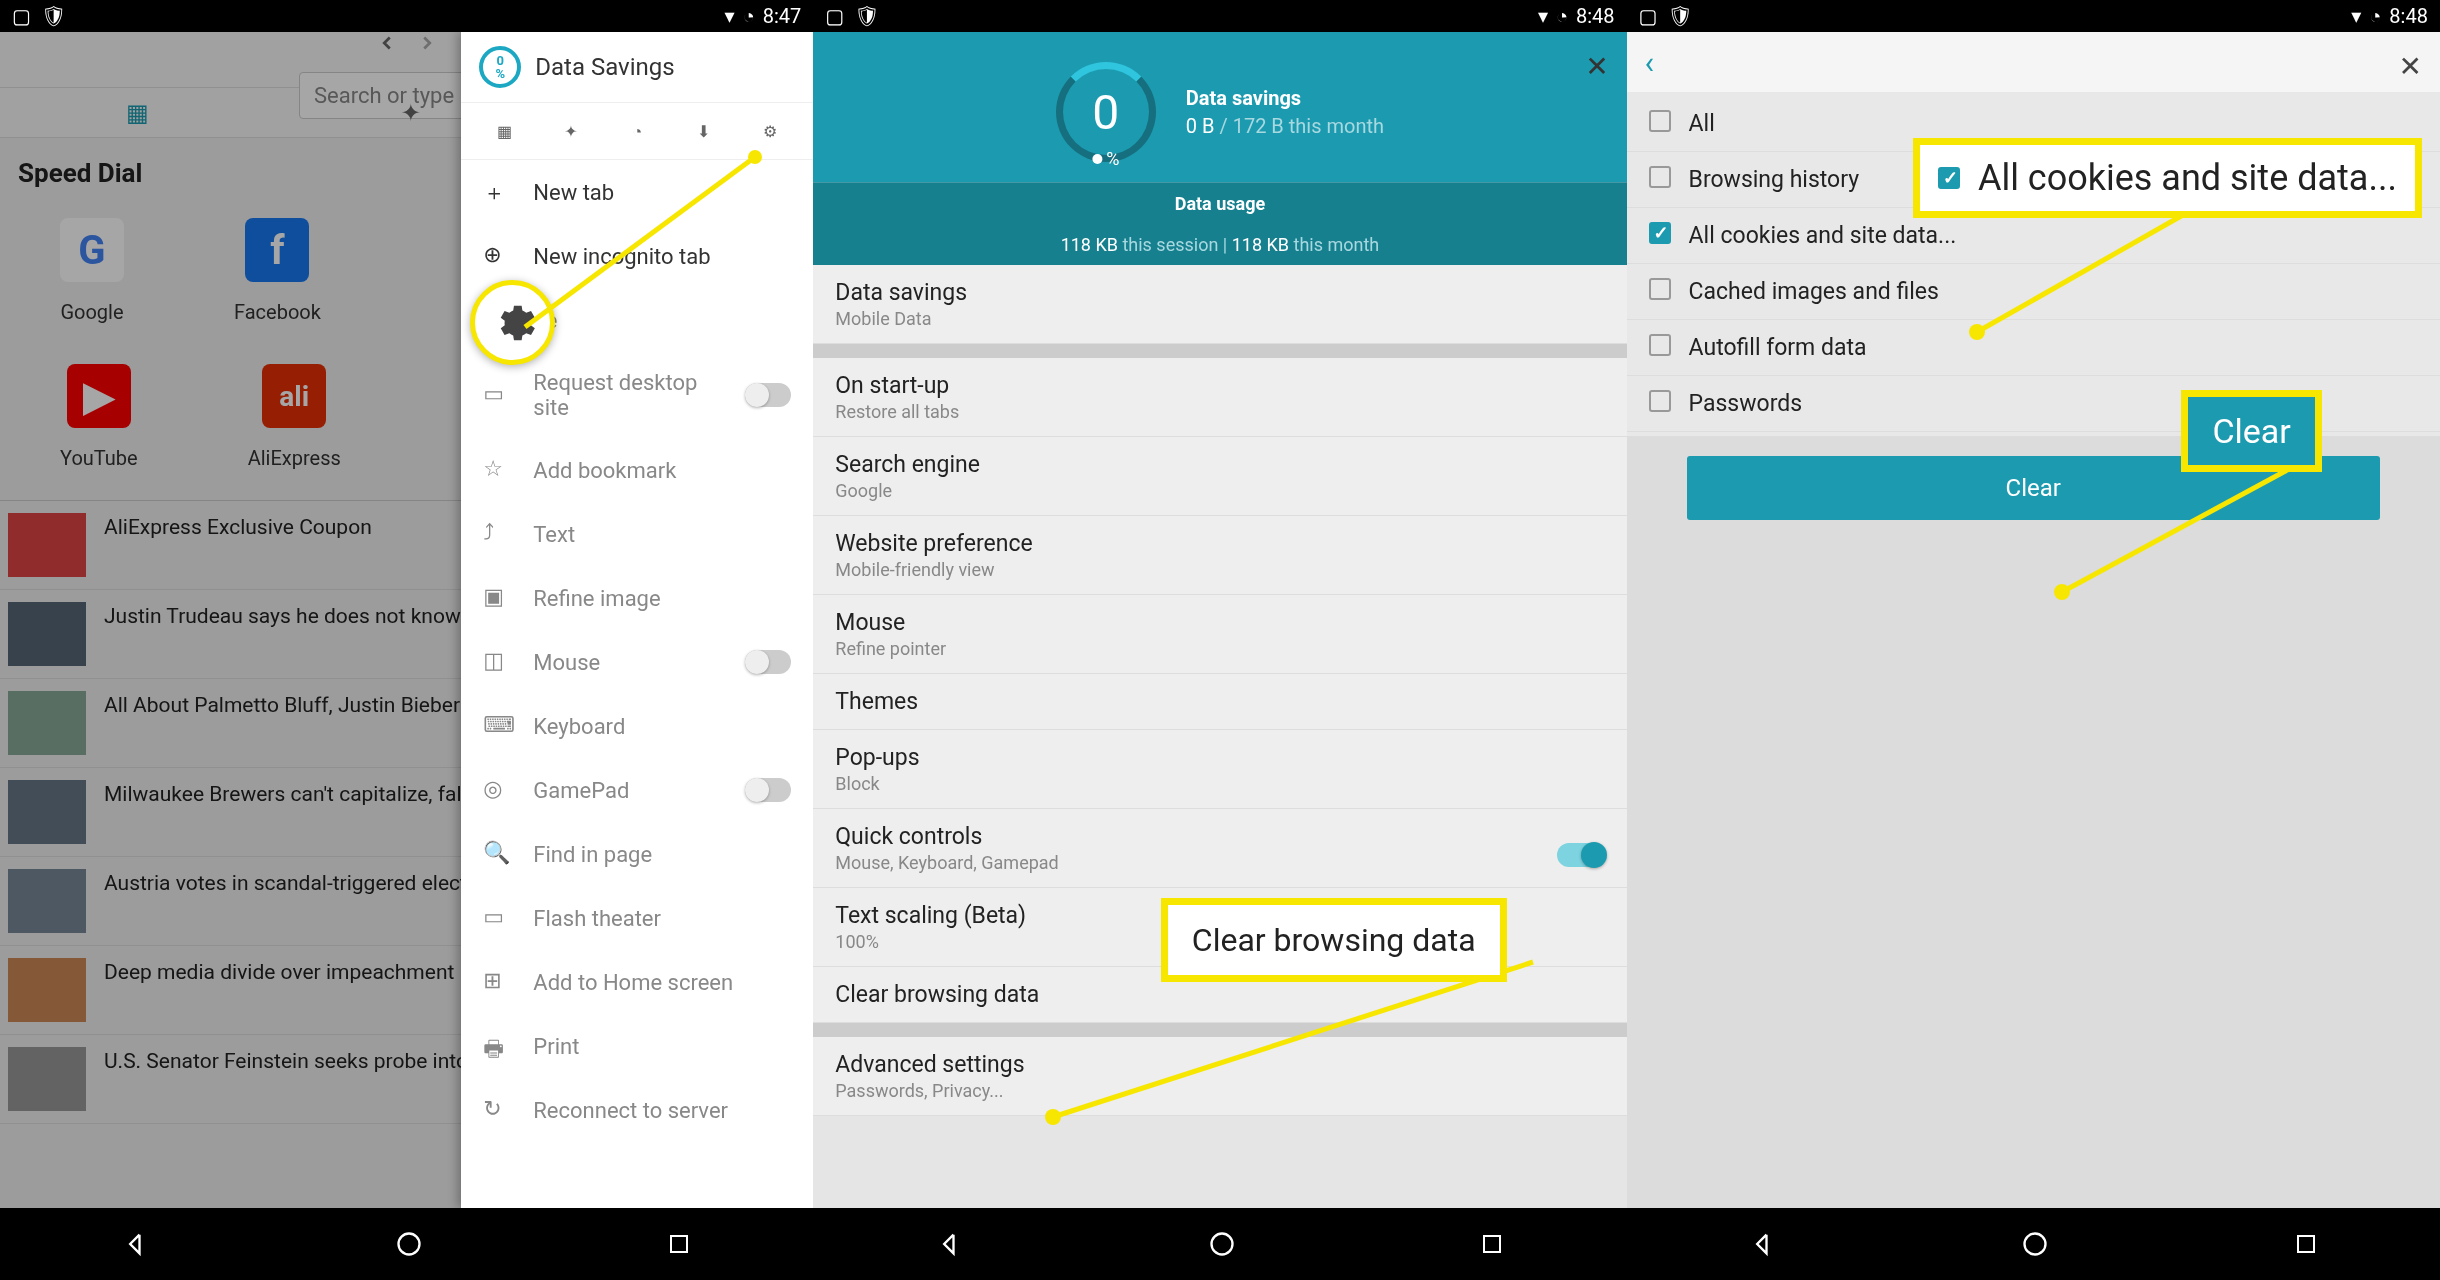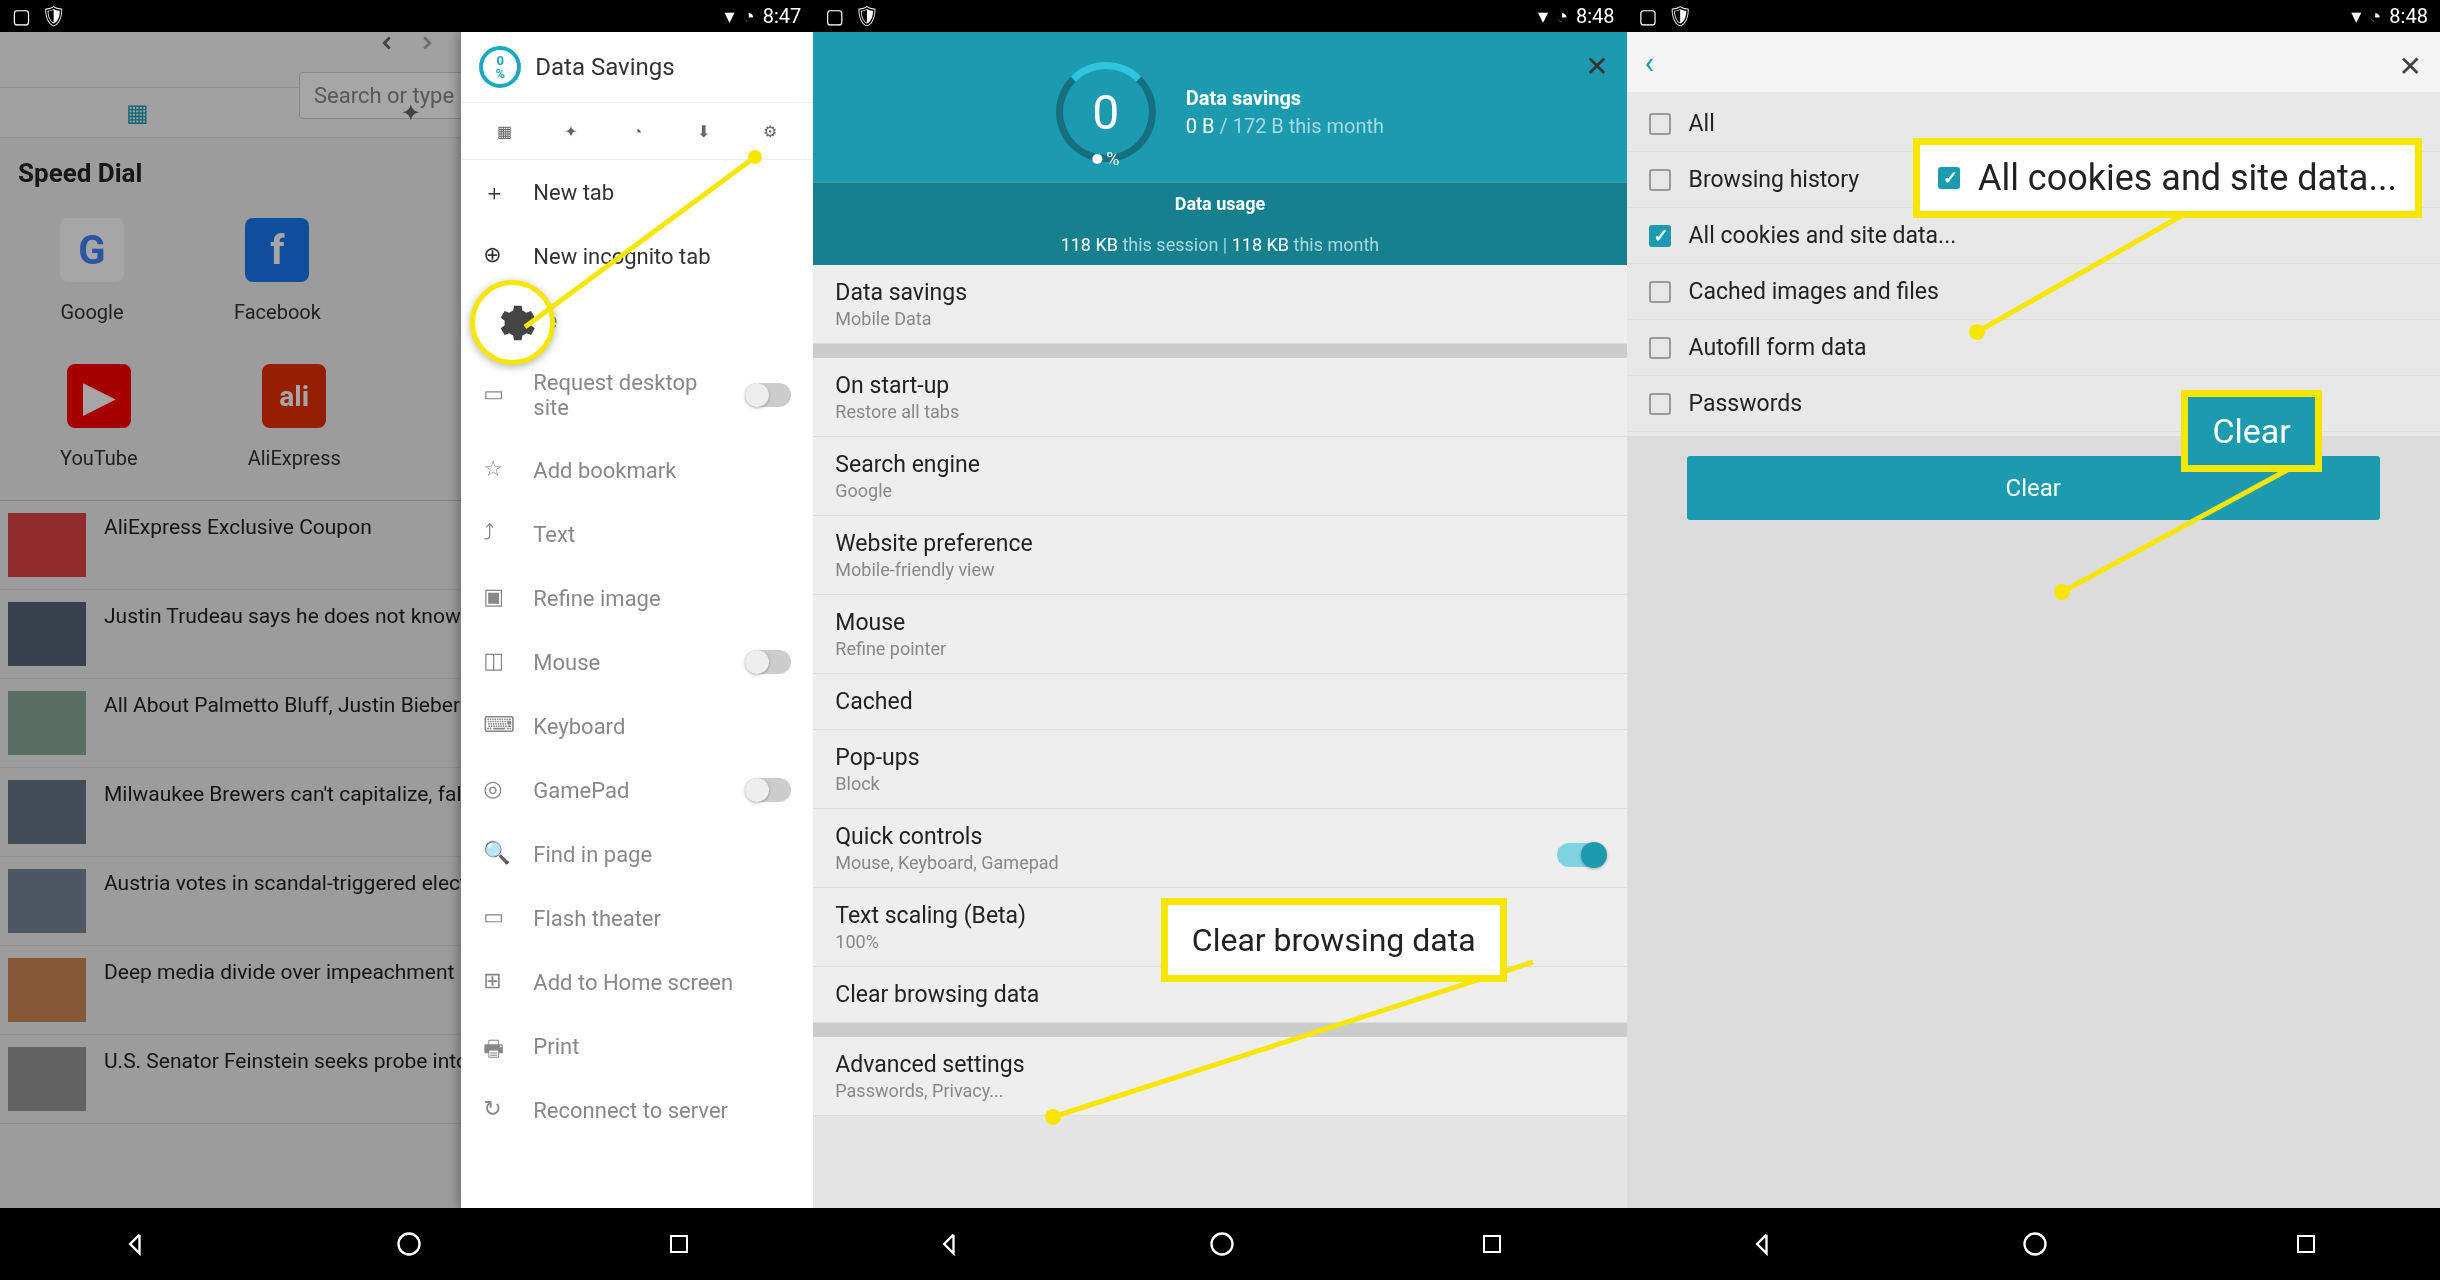--- a/index.html
+++ b/index.html
@@ -64,21 +64,21 @@
 .p2-toggle-on { width: 48px; height: 24px; background: #7dd3e0; border-radius: 12px; position: relative; float: right; margin-top: -30px; }
 .p2-toggle-on::after { content: ''; position: absolute; width: 26px; height: 26px; background: #1c9bb0; border-radius: 50%; right: -2px; top: -1px; box-shadow: 0 1px 3px rgba(0,0,0,0.3); }
 
 .p2-callout { position: absolute; right: 120px; top: 866px; background: #fff; border: 7px solid #f7e600; padding: 16px 24px; font-size: 32px; color: #222; z-index: 5; }
 
 
 .p3-header { height: 60px; background: #f5f5f5; display: flex; align-items: center; padding: 0 18px; }
 .p3-back { font-size: 32px; color: #1c9bb0; }
 .p3-close { position: absolute; right: 18px; top: 18px; font-size: 28px; color: #444; }
 .p3-list { background: #e8e8e8; padding: 4px 0; }
-.p3-item { display: flex; align-items: center; gap: 18px; padding: 14px 22px; font-size: 23px; color: #222; border-bottom: 1px solid #ddd; }
+.p3-item { display: flex; align-items: flex-start; gap: 18px; padding: 14px 22px; font-size: 23px; color: #222; border-bottom: 1px solid #ddd; }
 .p3-check { width: 22px; height: 22px; border: 2px solid #999; border-radius: 3px; flex-shrink: 0; }
 .p3-check.checked { background: #1c9bb0; border-color: #1c9bb0; position: relative; }
 .p3-check.checked::after { content: '✓'; color: #fff; position: absolute; left: 3px; top: -2px; font-size: 18px; font-weight: bold; }
 .p3-clear-btn { margin: 20px 60px; background: #1c9bb0; color: #fff; text-align: center; padding: 18px; font-size: 24px; border-radius: 3px; }
 
 .p3-callout-cookies { position: absolute; right: 18px; top: 106px; background: #fff; border: 7px solid #f7e600; padding: 12px 18px; font-size: 36px; color: #222; z-index: 5; display: flex; align-items: center; gap: 18px; }
 .p3-callout-clear { position: absolute; right: 118px; top: 358px; background: #1c9bb0; border: 7px solid #f7e600; padding: 14px 24px; font-size: 34px; color: #fff; z-index: 5; }
 
 .svg-line { position: absolute; z-index: 4; pointer-events: none; }
 .svg-line line { stroke: #f7e600; stroke-width: 5; }
@@ -329,21 +329,21 @@
         </div>
         <div class="p2-row">
           <div class="title">Website preference</div>
           <div class="sub">Mobile-friendly view</div>
         </div>
         <div class="p2-row">
           <div class="title">Mouse</div>
           <div class="sub">Refine pointer</div>
         </div>
         <div class="p2-row">
-          <div class="title">Cached</div>
+          <div class="title">Themes</div>
         </div>
         <div class="p2-row">
           <div class="title">Pop-ups</div>
           <div class="sub">Block</div>
         </div>
         <div class="p2-row">
           <div class="title">Quick controls</div>
           <div class="sub">Mouse, Keyboard, Gamepad</div>
           <div class="p2-toggle-on"></div>
         </div>

